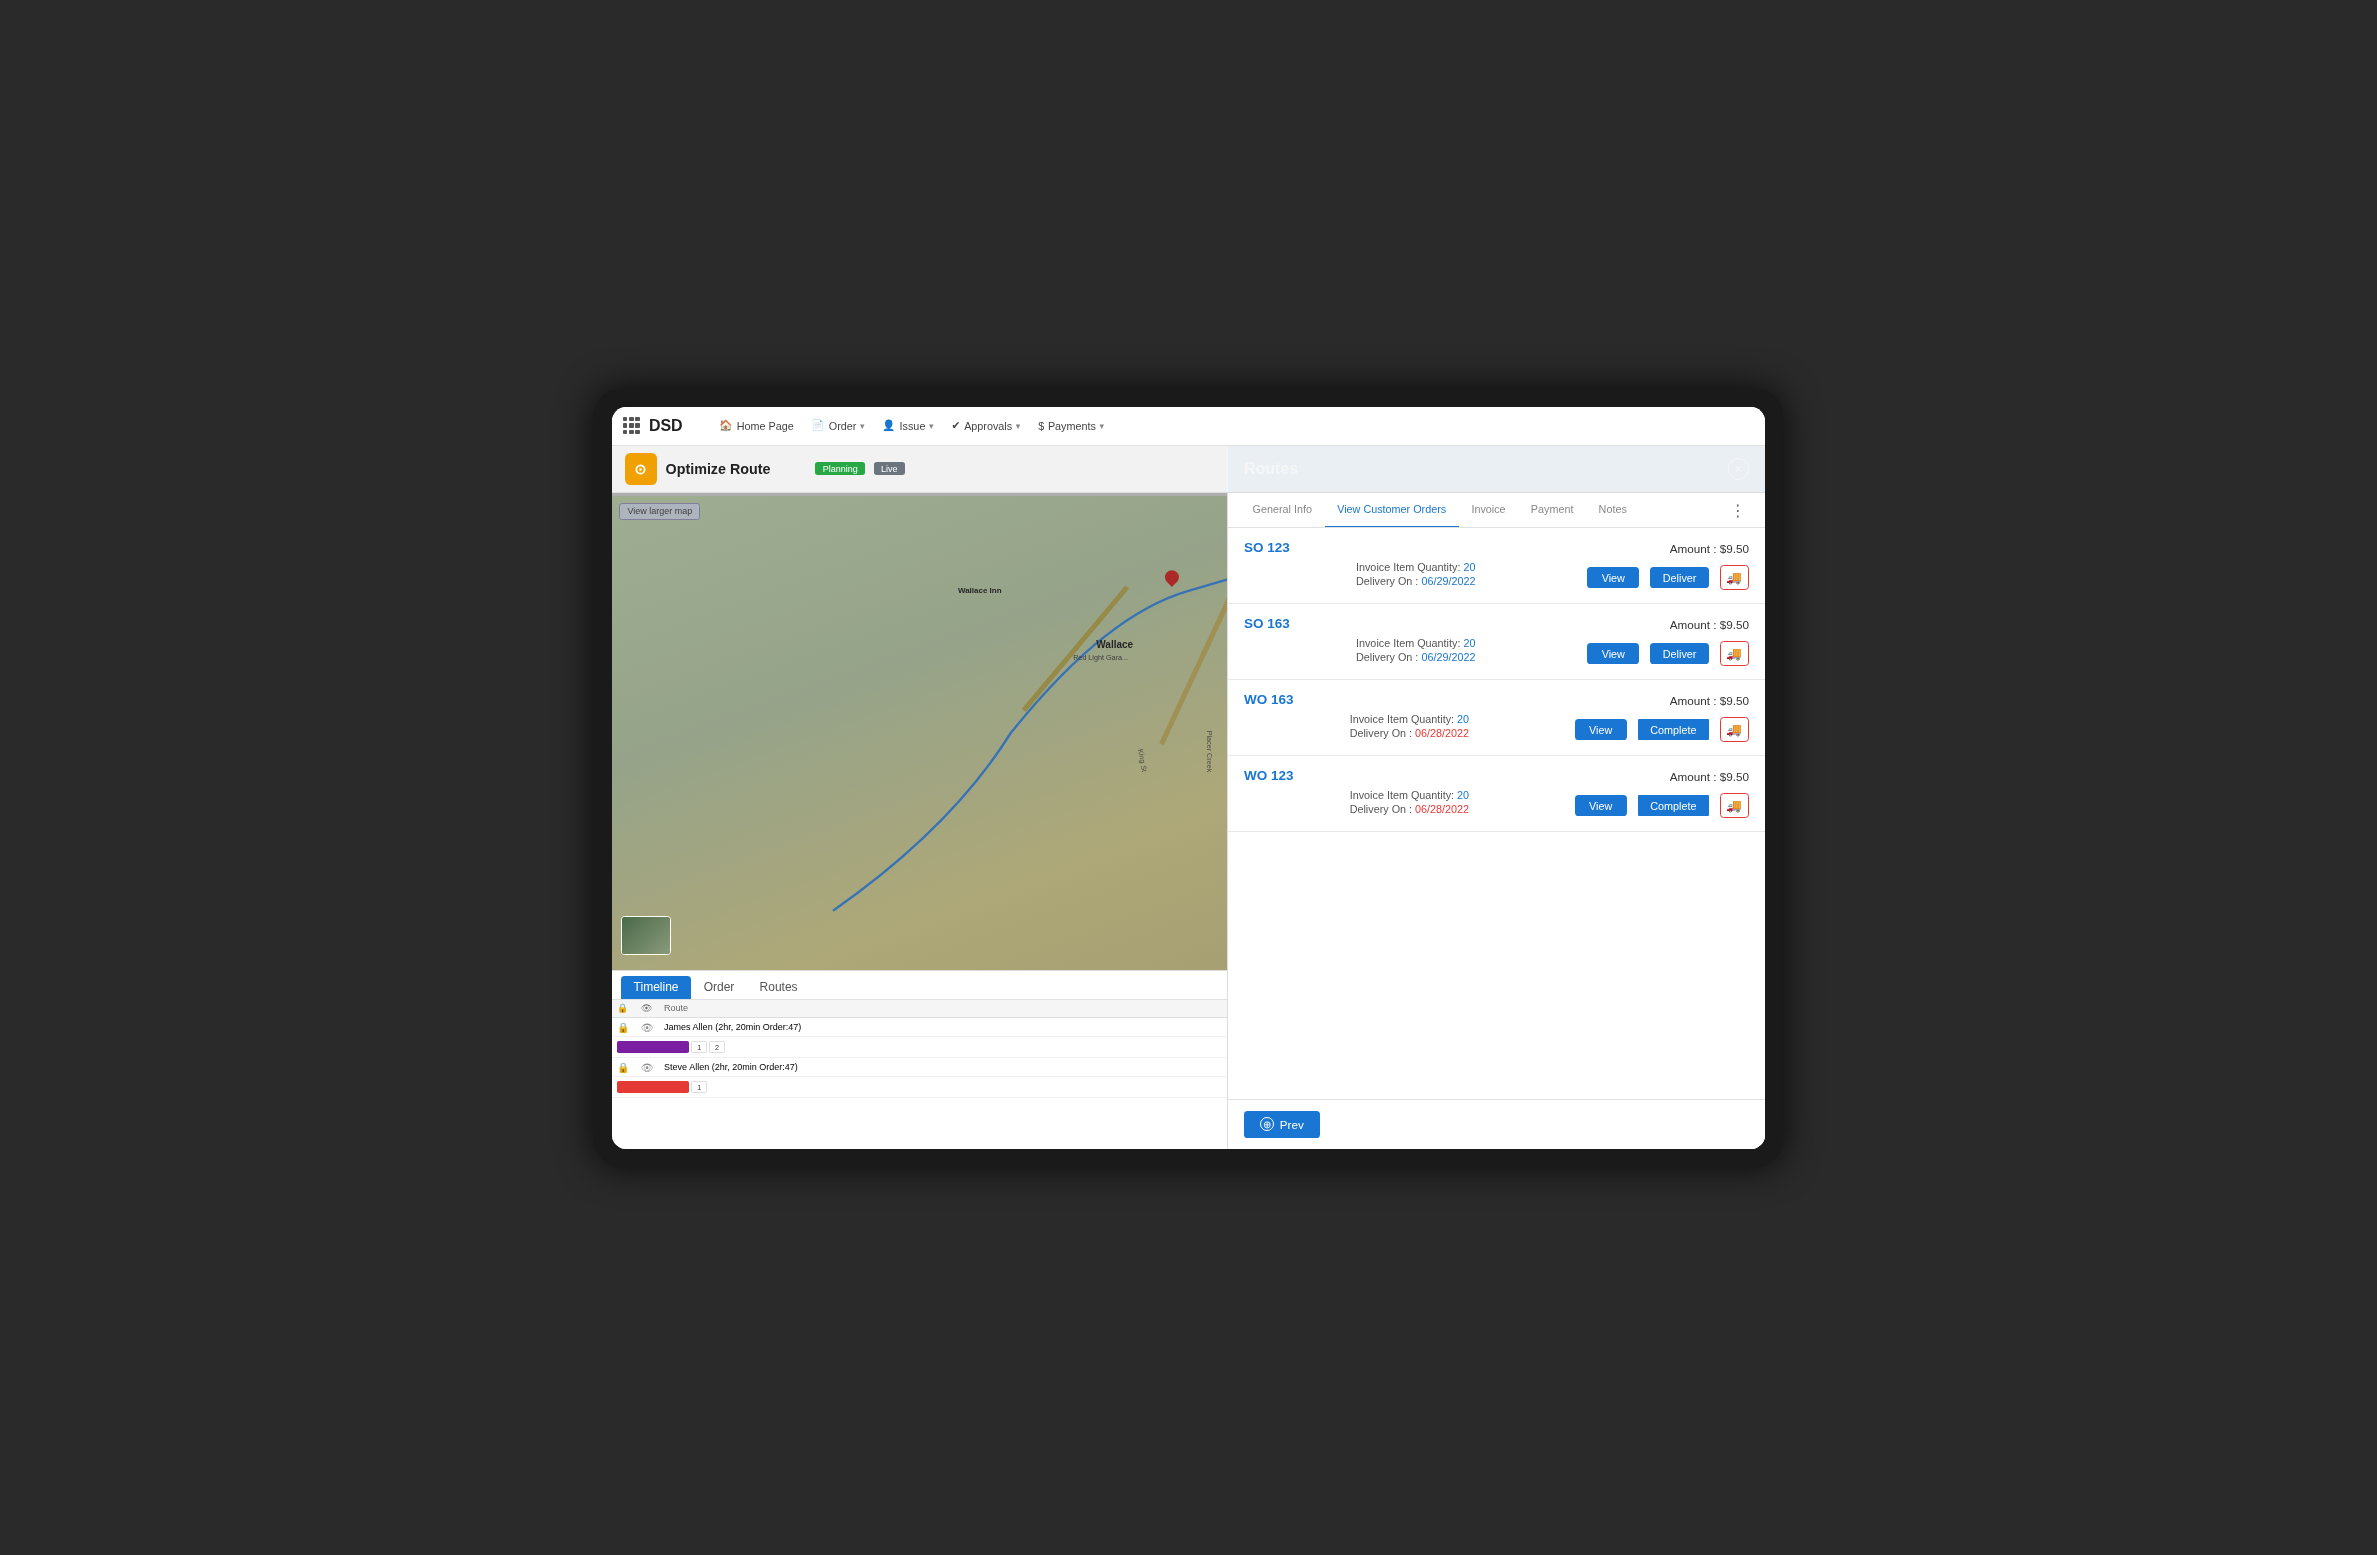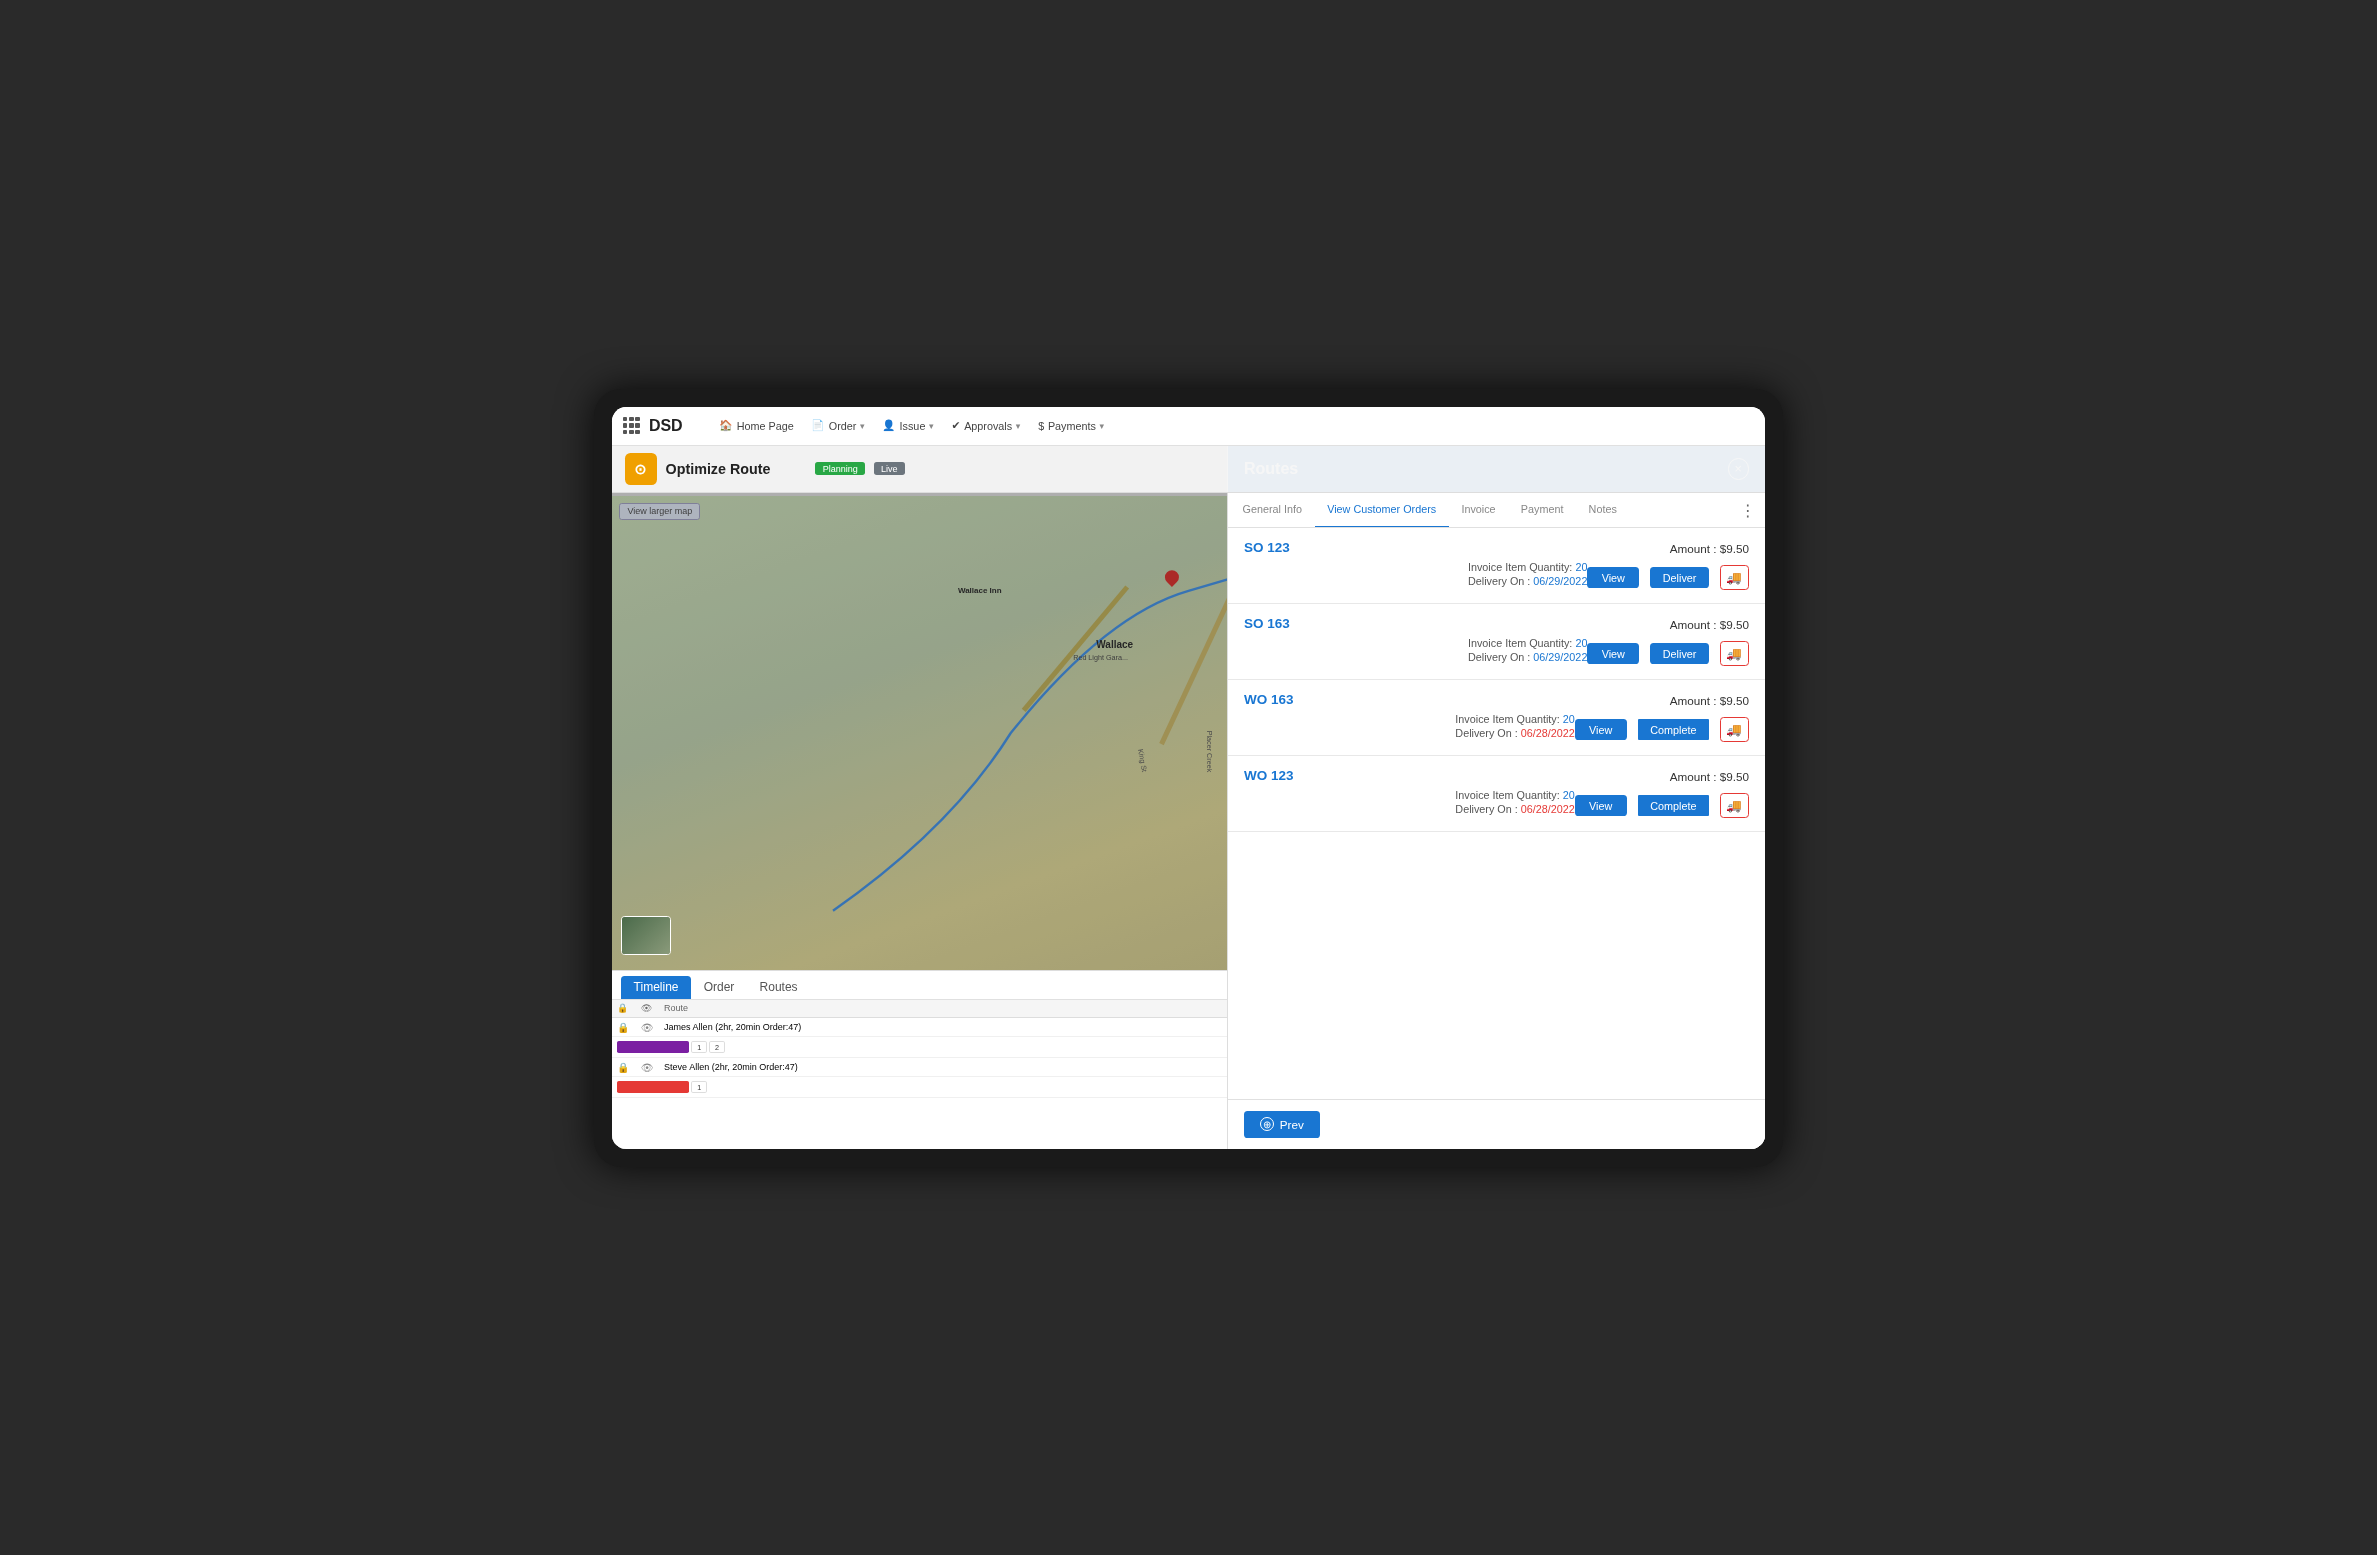--- a/index.html
+++ b/index.html
@@ -274,21 +274,21 @@
       cursor: pointer;
       font-size: 12.6px;
       line-height: 1;
     }
 
     
     .routes-tabs {
       display: flex;
       align-items: flex-end;
       border-bottom: 0.9px solid #e0e0e0;
-      padding: 0 2px;
+      padding: 0 12px;
       flex-shrink: 0;
     }
     .routes-tab {
       padding: 10.8px 12.6px;
       font-size: 10.8px;
       color: #888;
       cursor: pointer;
       border-bottom: 1.8px solid transparent;
       white-space: nowrap;
     }
@@ -325,21 +325,21 @@
       font-weight: bold;
       color: #1976D2;
     }
     .order-amount {
       font-size: 11.7px;
       color: #333;
     }
     .order-detail-row {
       display: flex;
       align-items: center;
-      justify-content: flex-end;
+      justify-content: center;
       margin-bottom: 2.7px;
     }
     .order-detail-label {
       font-size: 10.8px;
       color: #555;
     }
     .order-detail-value {
       font-size: 10.8px;
       color: #1976D2;
     }

